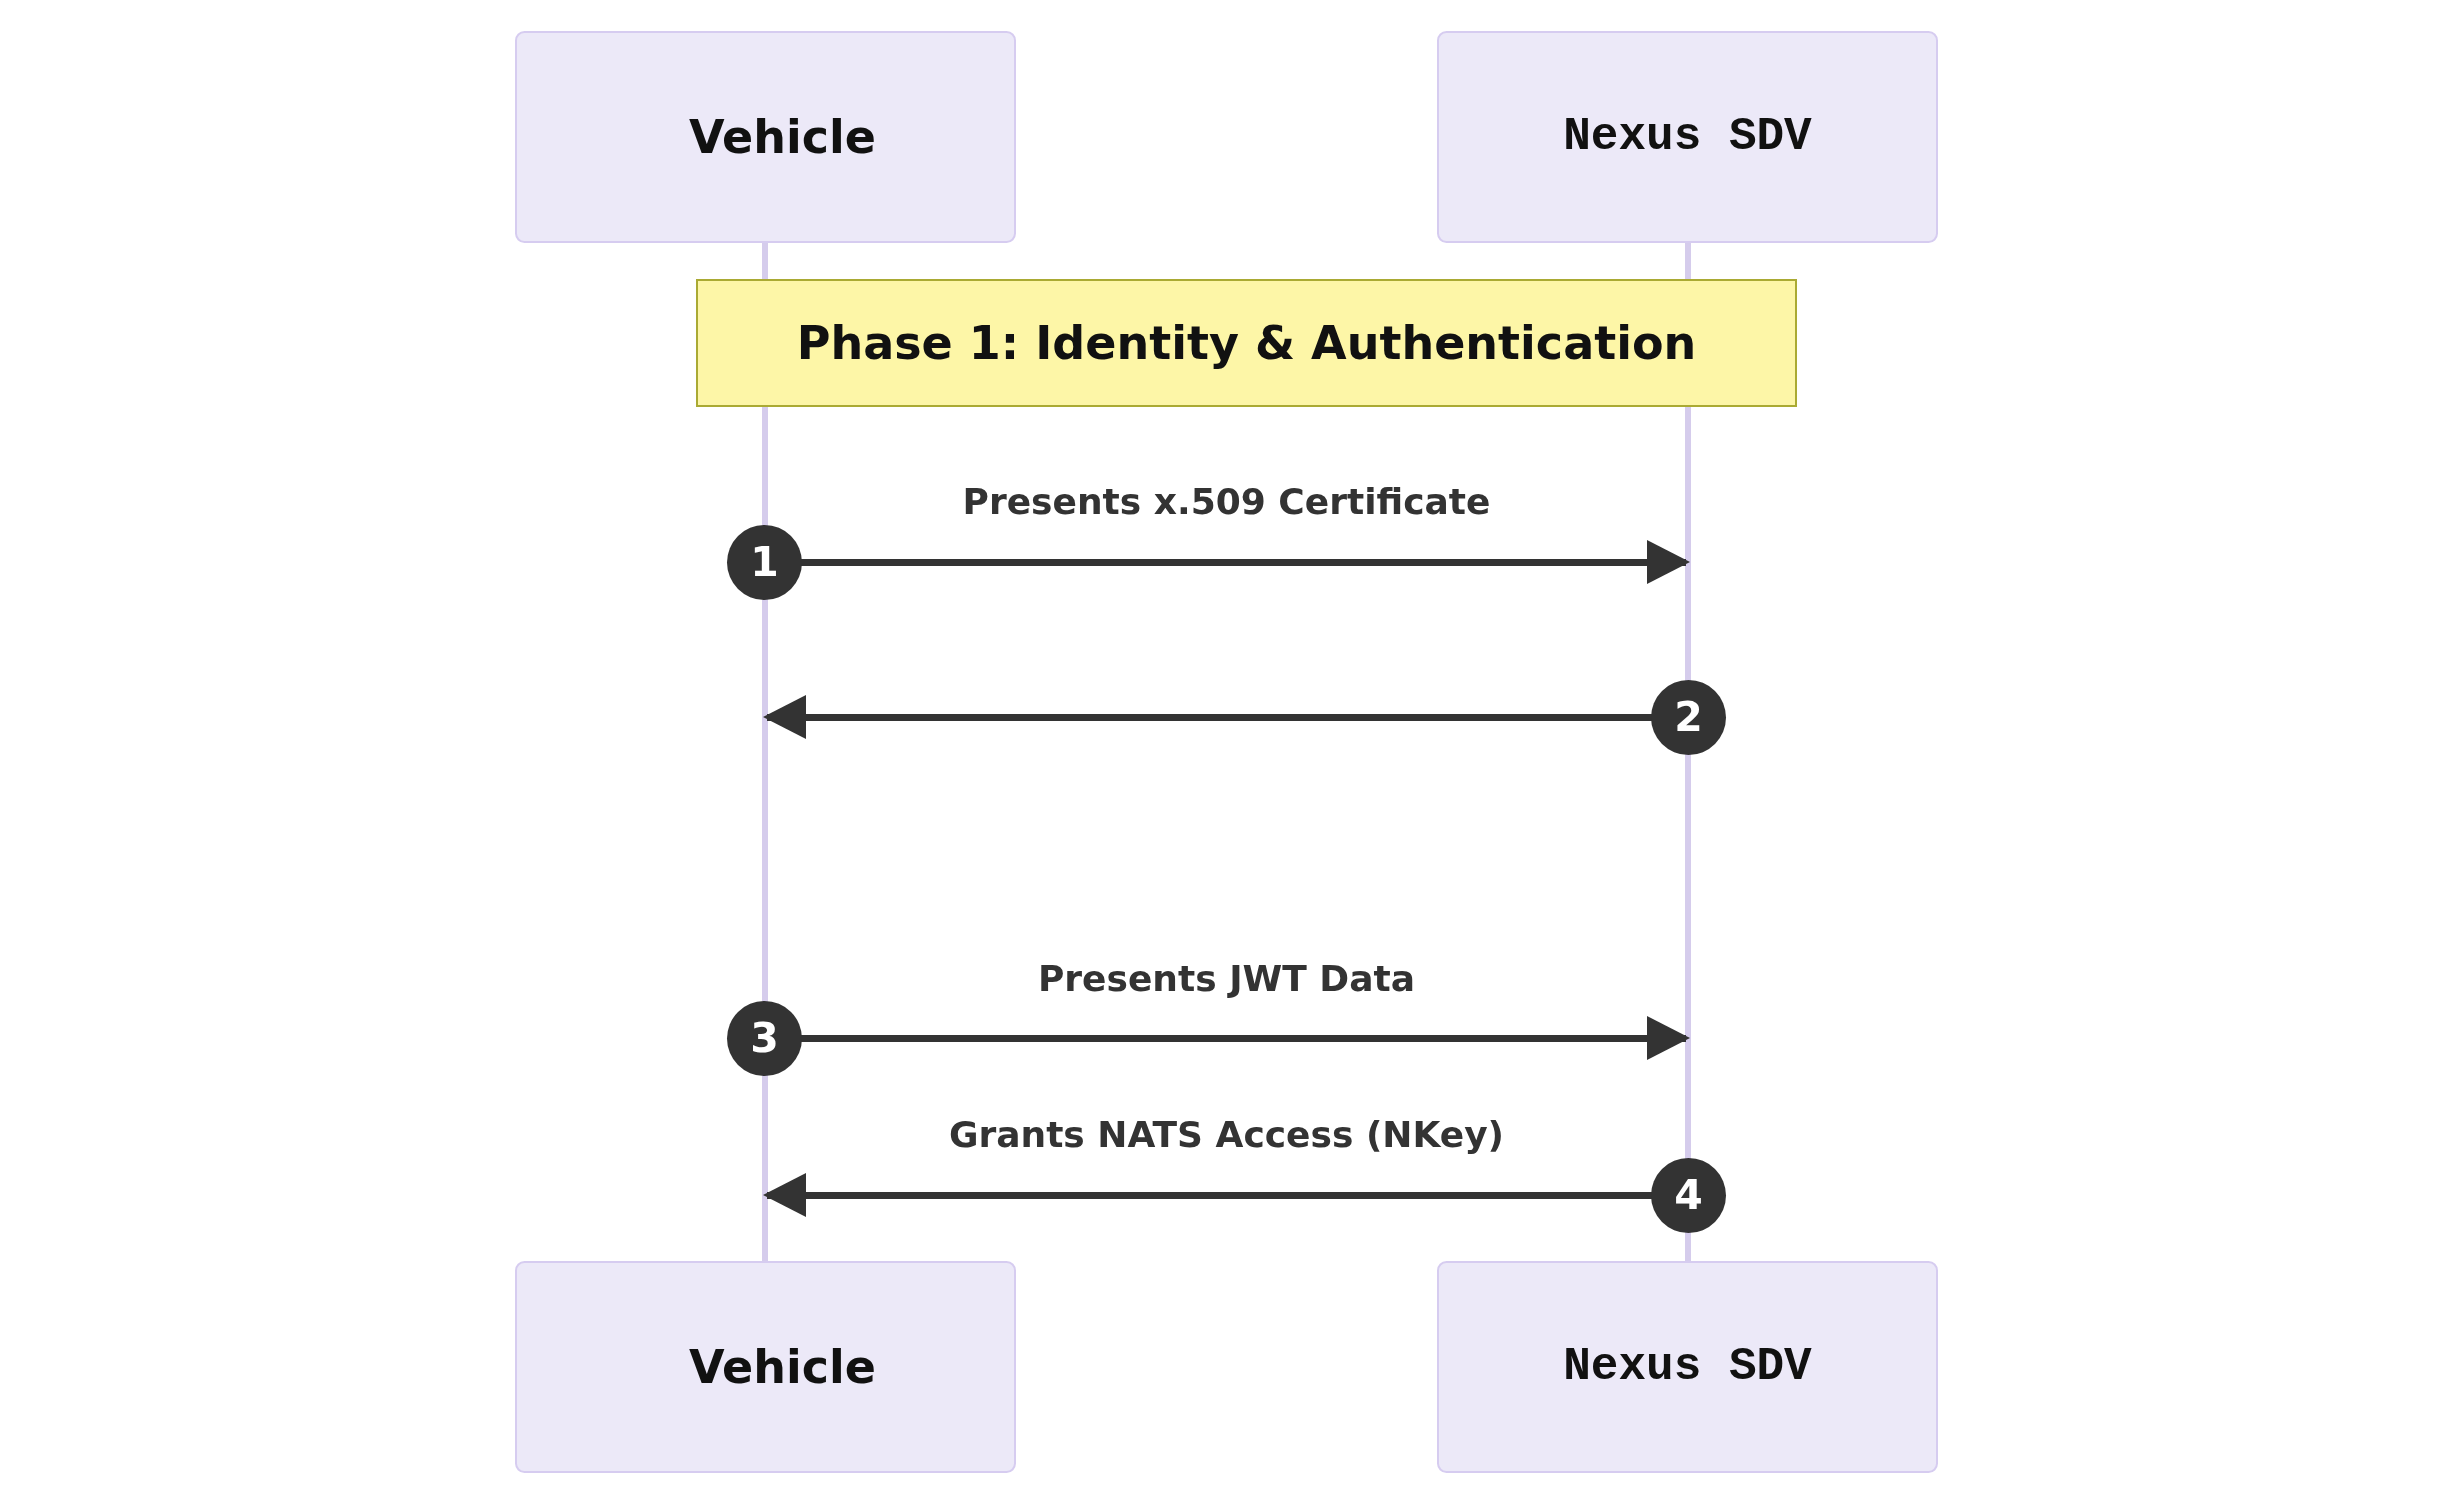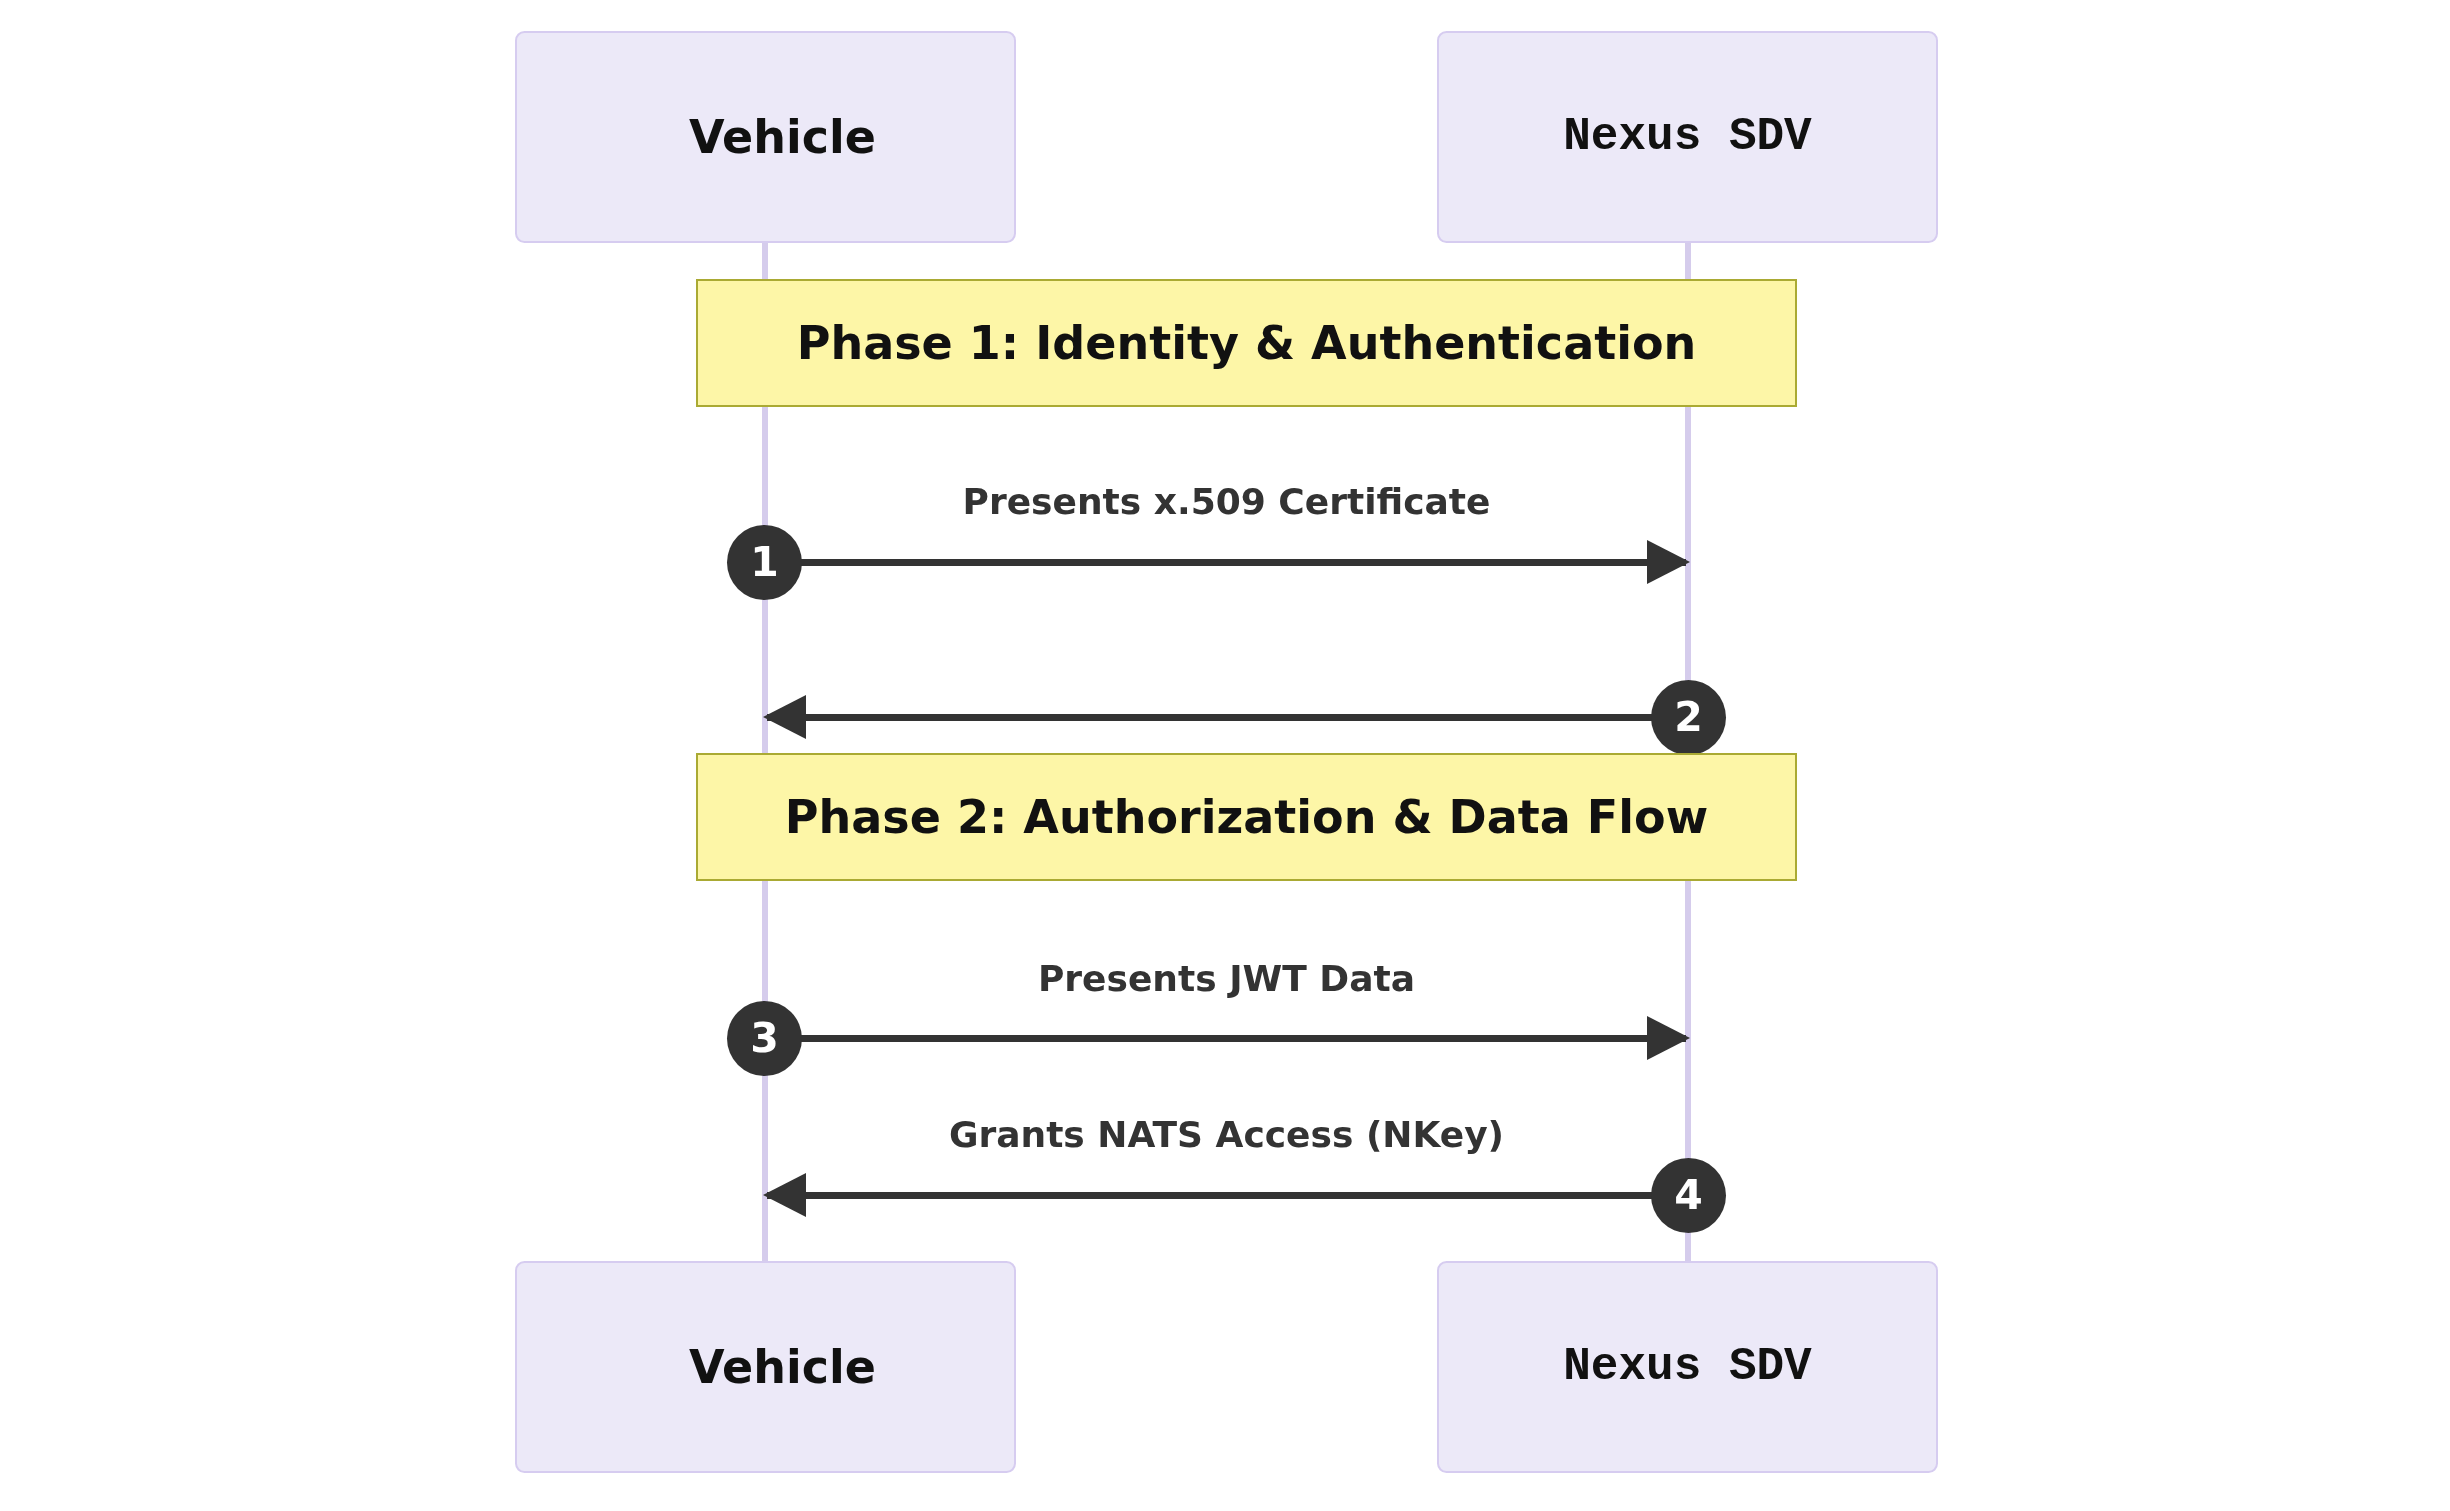--- a/index.html
+++ b/index.html
@@ -94,23 +94,20 @@
     <div class="head right"></div>
     <div class="num at-left">1</div>
   </div>
 
   <div class="arrow msg2-arrow">
     <div class="line"></div>
     <div class="head left"></div>
     <div class="num at-right">2</div>
   </div>
 
-  <div class="phase-banner phase-2">
-    <span>Phase 2: Authorization &amp; Data Flow</span>
-  </div>
 
   <div class="msg-label msg3-label">Presents JWT Data</div>
   <div class="arrow msg3-arrow">
     <div class="line"></div>
     <div class="head right"></div>
     <div class="num at-left">3</div>
   </div>
 
   <div class="msg-label msg4-label">Grants NATS Access (NKey)</div>
   <div class="arrow msg4-arrow">

